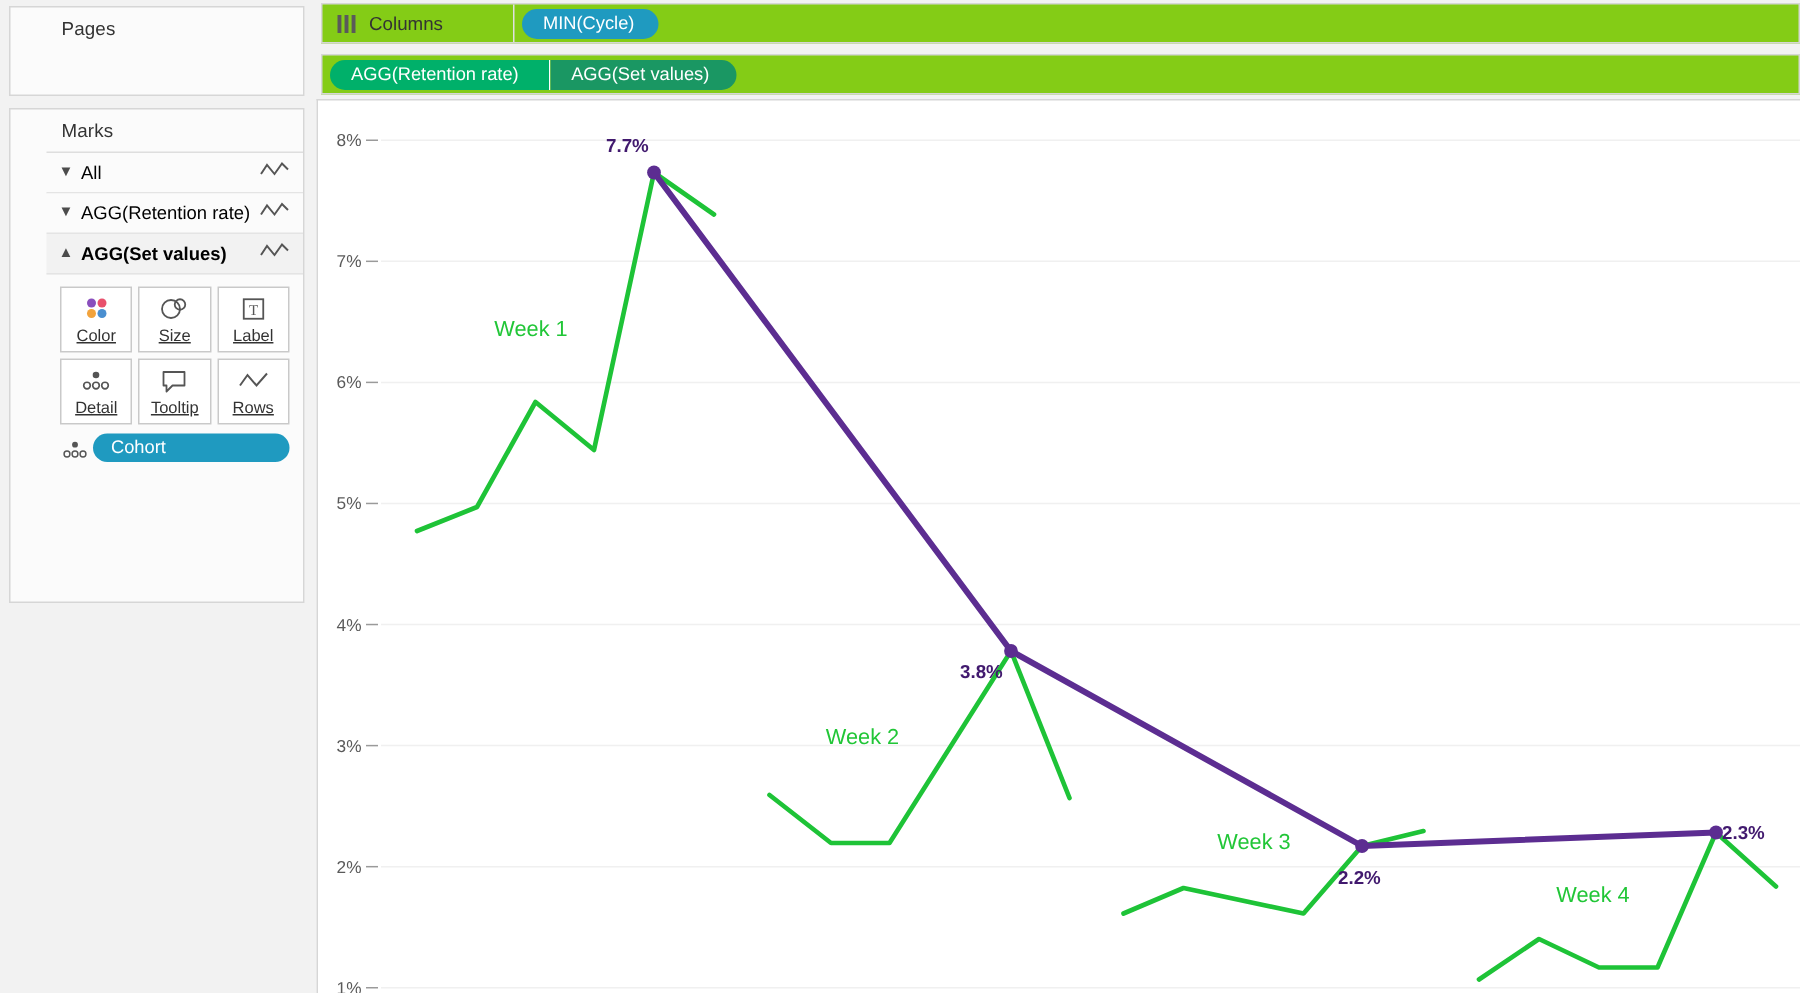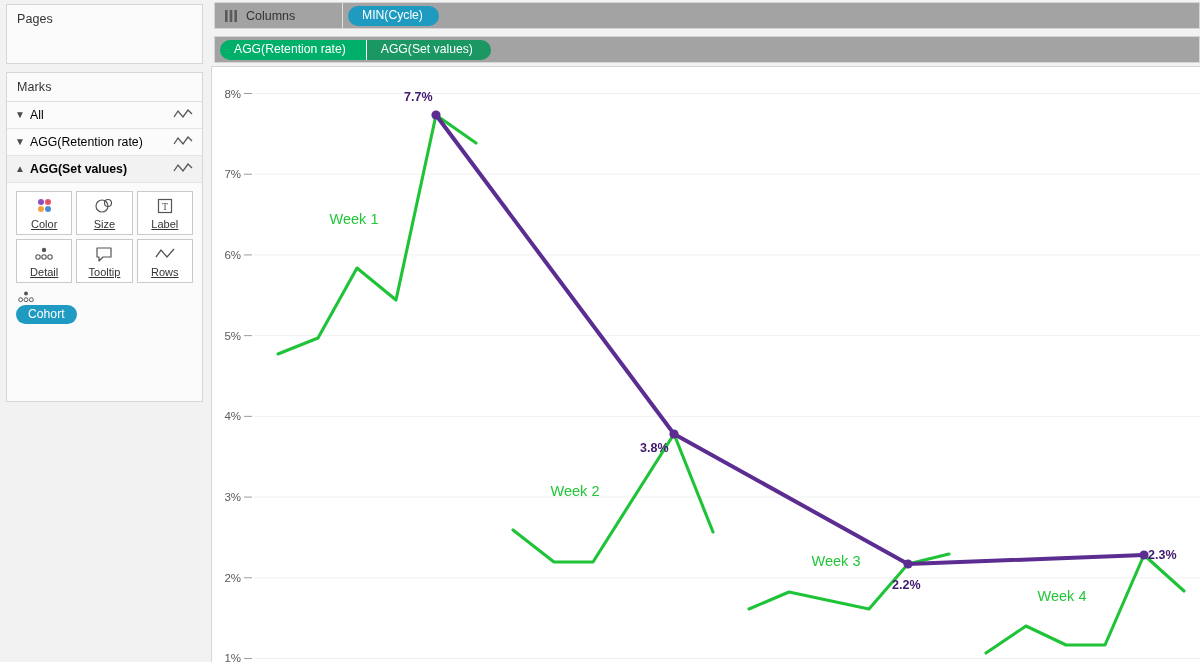--- a/index.html
+++ b/index.html
@@ -22,20 +22,21 @@
     left: 0; top: 0;
     width: 209px; height: 662px;
     background: #f2f2f2;
     box-sizing: border-box;
   }
   .card {
     position: absolute;
     background: #fbfbfb;
     border: 1px solid #d6d6d6;
     box-sizing: border-box;
+    padding-left: 24px;
   }
   #pages-card { left: 6px; top: 4px; width: 197px; height: 60px; }
   #marks-card { left: 6px; top: 72px; width: 197px; height: 330px; }
 
   .card-title {
     font-size: 12.5px;
     color: #333333;
     padding: 7px 0 0 10px;
     letter-spacing: .1px;
   }
@@ -118,23 +119,22 @@
     justify-content: center;
     box-sizing: border-box;
   }
   .mbtn .mb-ico { height: 20px; display:flex; align-items:center; justify-content:center; }
   .mbtn .mb-label { font-size: 11px; color: #333333; margin-top: 2px; text-decoration: underline; }
 
   
   .pill-row {
     margin: 6px 9px 0 9px;
     display: flex;
-    align-items: flex-start;
+    align-items: flex-end;
     height: 19px;
-    flex-direction: column;
   }
   .pill-row .pr-ico { width: 22px; display:flex; align-items:center; }
   .pill {
     background: #1f9ac0;
     color: #ffffff;
     font-size: 12.2px;
     border-radius: 10px;
     padding: 1px 12px 2px 12px;
     line-height: 16px;
     white-space: nowrap;
@@ -147,21 +147,21 @@
     position: absolute;
     left: 210px; top: 0;
     width: 990px; height: 65px;
     background: #f2f2f2;
   }
   .shelf {
     position: absolute;
     left: 4px;
     width: 986px;
     height: 27px;
-    background: #a3a3a3;
+    background: #84cc16;
     border: 1px solid #d6d6d6;
     box-sizing: border-box;
     display: flex;
     align-items: center;
   }
   #shelf-columns { top: 2px; }
   #shelf-rows { top: 36px; }
   .shelf-label-box {
     width: 128px;
     height: 100%;

